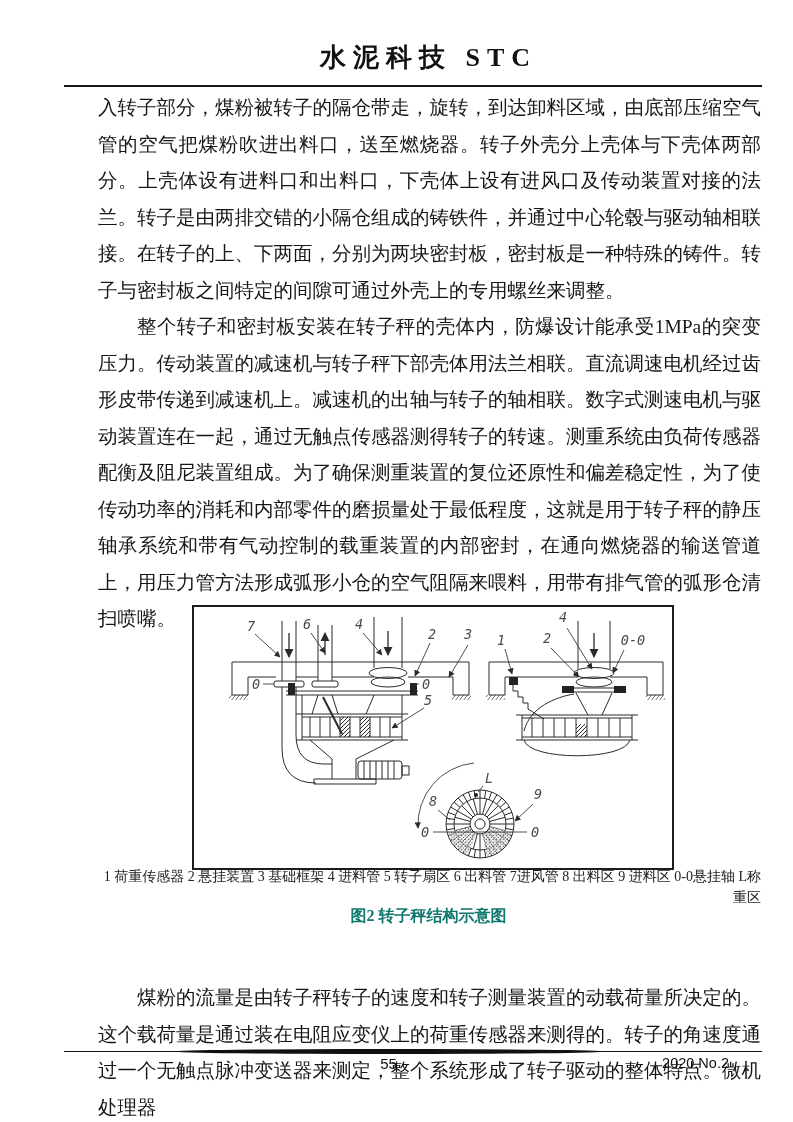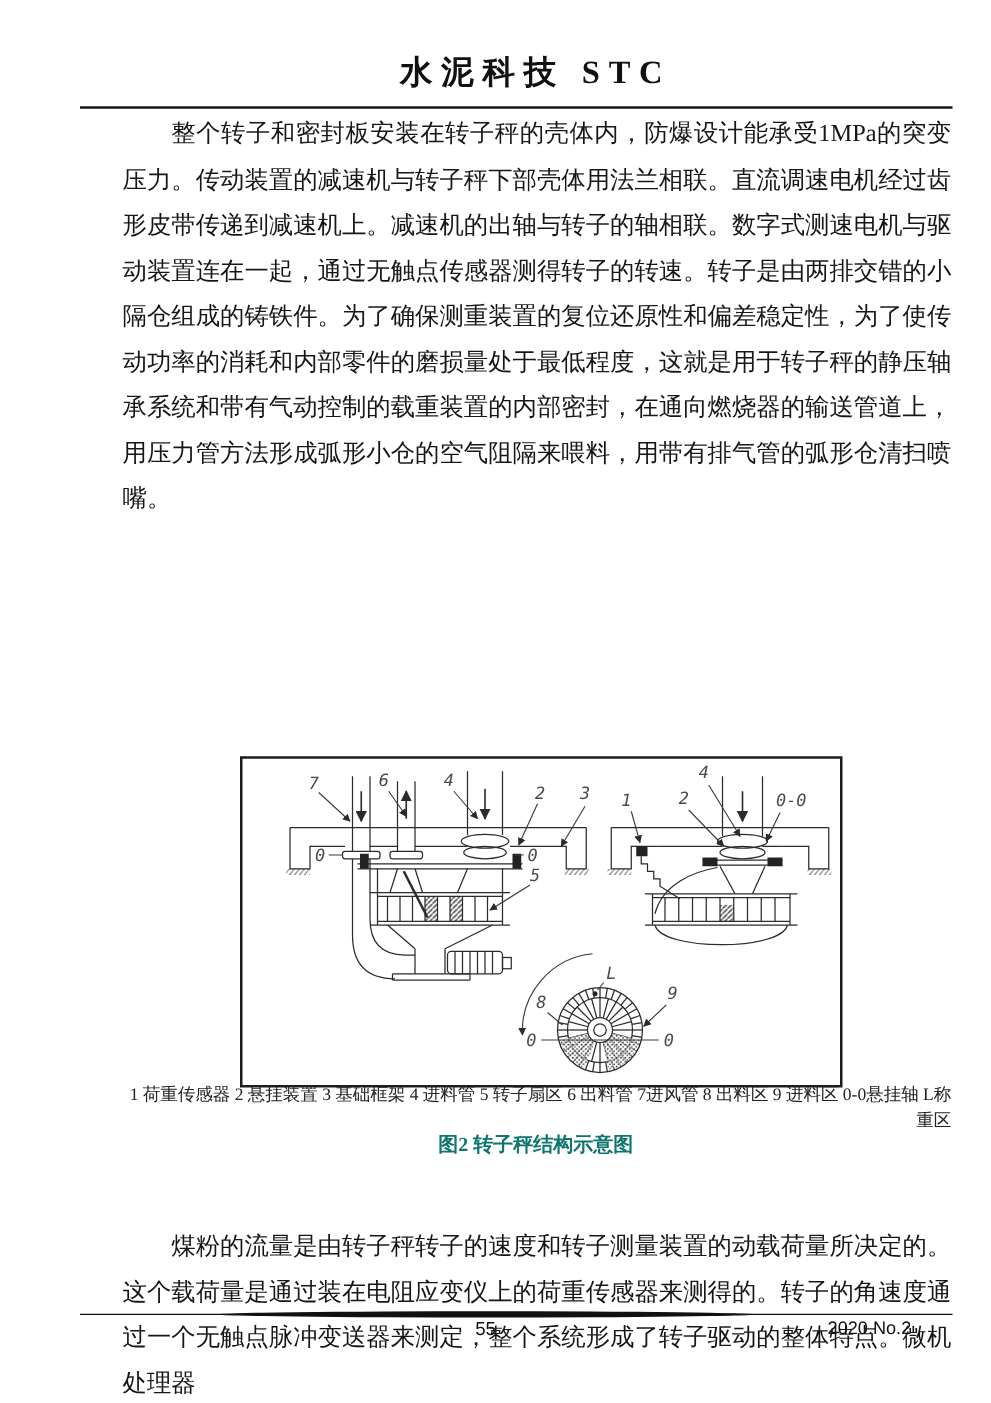--- a/index.html
+++ b/index.html
@@ -40,21 +40,22 @@
        fill:#4a4a4a;font-style:italic;}
   .dark{fill:#222;stroke:none;}
 </style>
 </head>
 <body>
 
 <div class="abs page-title">水泥科技 STC</div>
 <div class="abs header-rule"></div>
 
 <div class="abs bodytext" id="text-top">
-  <p class="ind">整个转子和密封板安装在转子秤的壳体内，防爆设计能承受1MPa的突变压力。传动装置的减速机与转子秤下部壳体用法兰相联。直流调速电机经过齿形皮带传递到减速机上。减速机的出轴与转子的轴相联。数字式测速电机与驱动装置连在一起，通过无触点传感器测得转子的转速。转子是由两排交错的小隔仓组成的铸铁件。为了确保测重装置的复位还原性和偏差稳定性，为了使传动功率的消耗和内部零件的磨损量处于最低程度，这就是用于转子秤的静压轴承系统和带有气动控制的载重装置的内部密封，在通向燃烧器的输送管道上，用压力管方法形成弧形小仓的空气阻隔来喂料，用带有排气管的弧形仓清扫喷嘴。</p>
+  <p>入转子部分，煤粉被转子的隔仓带走，旋转，到达卸料区域，由底部压缩空气管的空气把煤粉吹进出料口，送至燃烧器。转子外壳分上壳体与下壳体两部分。上壳体设有进料口和出料口，下壳体上设有进风口及传动装置对接的法兰。转子是由两排交错的小隔仓组成的铸铁件，并通过中心轮毂与驱动轴相联接。在转子的上、下两面，分别为两块密封板，密封板是一种特殊的铸件。转子与密封板之间特定的间隙可通过外壳上的专用螺丝来调整。</p>
+  <p class="ind">整个转子和密封板安装在转子秤的壳体内，防爆设计能承受1MPa的突变压力。传动装置的减速机与转子秤下部壳体用法兰相联。直流调速电机经过齿形皮带传递到减速机上。减速机的出轴与转子的轴相联。数字式测速电机与驱动装置连在一起，通过无触点传感器测得转子的转速。测重系统由负荷传感器配衡及阻尼装置组成。为了确保测重装置的复位还原性和偏差稳定性，为了使传动功率的消耗和内部零件的磨损量处于最低程度，这就是用于转子秤的静压轴承系统和带有气动控制的载重装置的内部密封，在通向燃烧器的输送管道上，用压力管方法形成弧形小仓的空气阻隔来喂料，用带有排气管的弧形仓清扫喷嘴。</p>
 </div>
 
 <div class="abs figure-box">
   <svg width="446" height="261" viewBox="0 0 446 261">
     <defs>
       <marker id="arr" viewBox="0 0 10 10" refX="9" refY="5" markerWidth="7" markerHeight="7" orient="auto-start-reverse">
         <path d="M0,0 L10,5 L0,10 z" fill="#2b2b2b"></path>
       </marker>
       <pattern id="dots" width="3.5" height="3.5" patternUnits="userSpaceOnUse">
         <rect width="3.5" height="3.5" fill="#ffffff" opacity="0.55"></rect>

